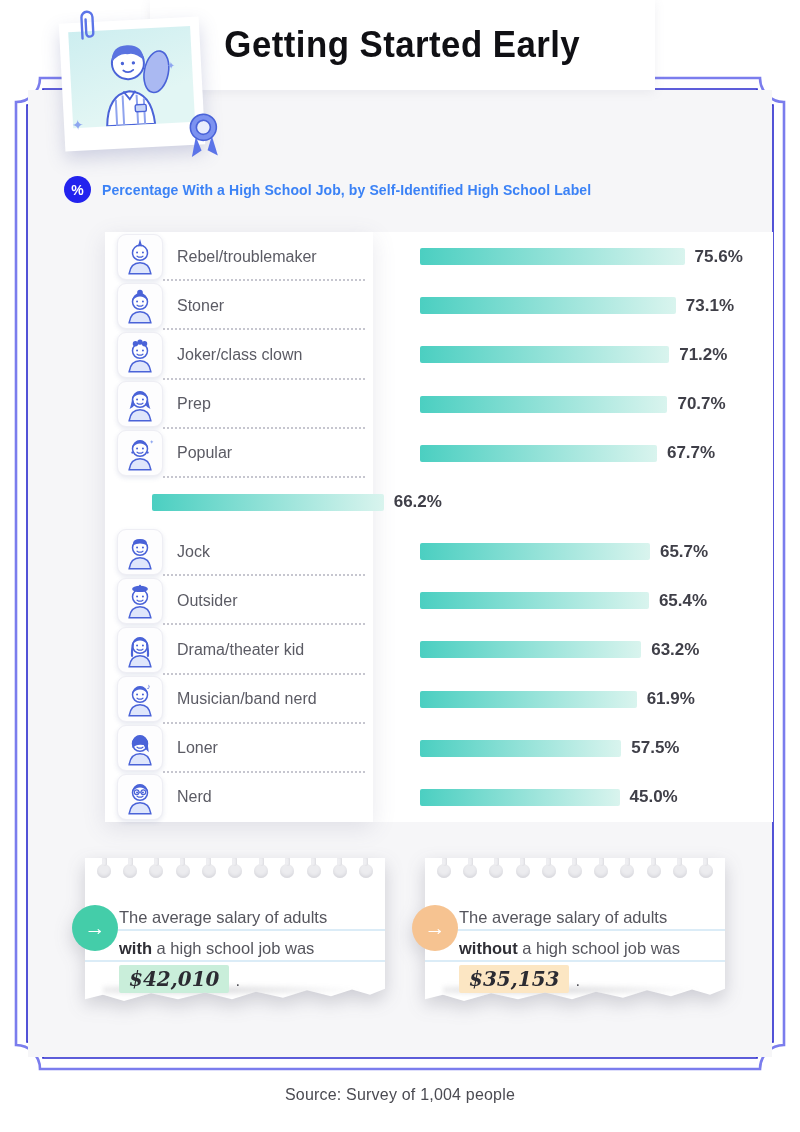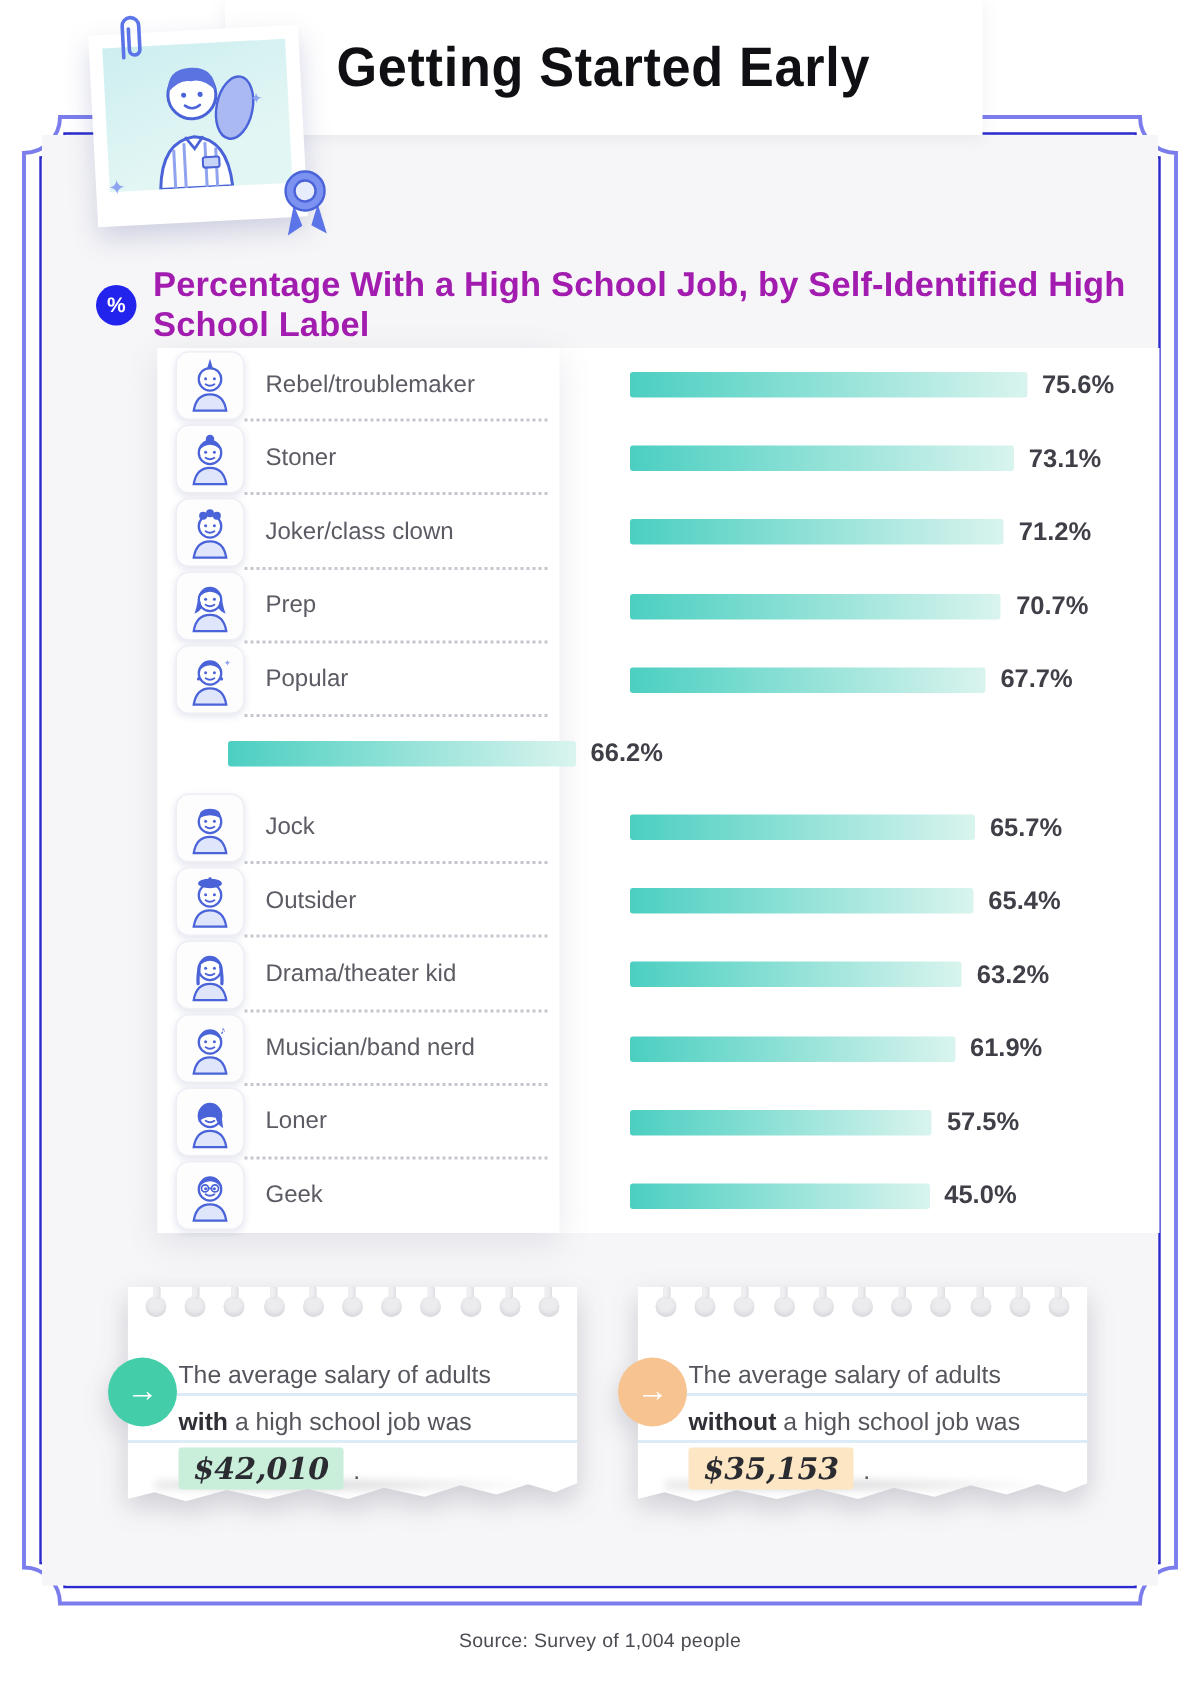--- a/index.html
+++ b/index.html
@@ -39,21 +39,21 @@
   
   .section-head{
     position:absolute;left:64px;top:176px;z-index:3;
     display:flex;align-items:center;gap:11px;
   }
   .pct-badge{
     width:27px;height:27px;border-radius:50%;background:#2323ee;color:#fff;
     font-size:14px;font-weight:bold;display:flex;align-items:center;justify-content:center;
     flex:0 0 auto;
   }
-  .section-title{font-size:23px;font-weight:bold;color:#a21caf;letter-spacing:.1px;}
+  .section-title{font-size:14px;font-weight:bold;color:#3b82f6;letter-spacing:.1px;}
   
   .chart{
     position:absolute;left:105px;top:232px;width:668px;height:590px;z-index:2;
     background:#ffffff;
   }
   .label-panel{
     position:absolute;left:0;top:0;width:268px;height:100%;background:#ffffff;
     box-shadow:0 6px 22px rgba(90,90,130,.14);z-index:0;
   }
   .rows{position:relative;z-index:1;display:flex;flex-direction:column;height:100%;}
@@ -106,21 +106,21 @@
   }
   .bold-word{font-weight:bold;color:#2f2f36;}
   .amount{
     font-family:"DejaVu Serif",serif;font-style:italic;font-weight:bold;
     font-size:20px;color:#2b2b32;padding:2px 10px;border-radius:2px;
   }
   .suffix{margin-left:6px;color:#55555d;}
   
   .source{
     position:absolute;left:0;right:0;top:1086px;text-align:center;z-index:2;
-    font-size:13px;color:#4b4b52;letter-spacing:.2px;
+    font-size:16px;color:#4b4b52;letter-spacing:.2px;
   }
 </style>
 </head>
 <body>
 
 <svg class="frame-svg" width="800" height="1132" viewBox="0 0 800 1132">
   <path d="M 43 89 L 757 89 A 16 16 0 0 0 773 105 L 773 1042 A 16 16 0 0 0 757 1058 L 43 1058 A 16 16 0 0 0 27 1042 L 27 105 A 16 16 0 0 0 43 89 Z" fill="#f6f6f8"></path>
   <path d="M 40 78 L 760 78 A 24 24 0 0 0 784 102 L 784 1045 A 24 24 0 0 0 760 1069 L 40 1069 A 24 24 0 0 0 16 1045 L 16 102 A 24 24 0 0 0 40 78 Z" fill="none" stroke="#7b7ded" stroke-width="2.6"></path>
   <path d="M 43 89 L 757 89 A 16 16 0 0 0 773 105 L 773 1042 A 16 16 0 0 0 757 1058 L 43 1058 A 16 16 0 0 0 27 1042 L 27 105 A 16 16 0 0 0 43 89 Z" fill="none" stroke="#2a2ace" stroke-width="1.6"></path>
 </svg>
@@ -394,21 +394,21 @@
               <circle cx="20.5" cy="18.5" r="1.2" fill="#4a63d8"></circle>
               <circle cx="27.5" cy="18.5" r="1.2" fill="#4a63d8"></circle>
               <path d="M20.5 23 Q24 25.5 27.5 23" stroke="#4a63d8" stroke-width="1.5" fill="none" stroke-linecap="round"></path>
               <path d="M11 44 Q13 31 24 31 Q35 31 37 44 Z" fill="#dfe6fb" stroke="#4a63d8" stroke-width="1.8"></path>
               <path d="M15 17.5 A9 9 0 0 1 33 17.5 Q29 12.5 24 12.5 Q19 12.5 15 17.5 Z" fill="#4a63d8"></path>
               <circle cx="20" cy="18.3" r="2.8" fill="none" stroke="#4a63d8" stroke-width="1.4"></circle>
               <circle cx="28" cy="18.3" r="2.8" fill="none" stroke="#4a63d8" stroke-width="1.4"></circle>
               <path d="M22.8 18.3 h2.4" stroke="#4a63d8" stroke-width="1.4"></path>
             </svg>
       </div>
-      <div class="row-label">Geek</div>
+      <div class="row-label">Nerd</div>
     </div>
     <div class="row-right">
       <div class="bar" style="width: 199.5px; background: linear-gradient(to right, rgb(75, 207, 193), rgb(217, 244, 238));"></div>
       <div class="bar-value">45.0%</div>
     </div>
   </div>
 </div>
 </div>
 
 <div class="note note-a">

